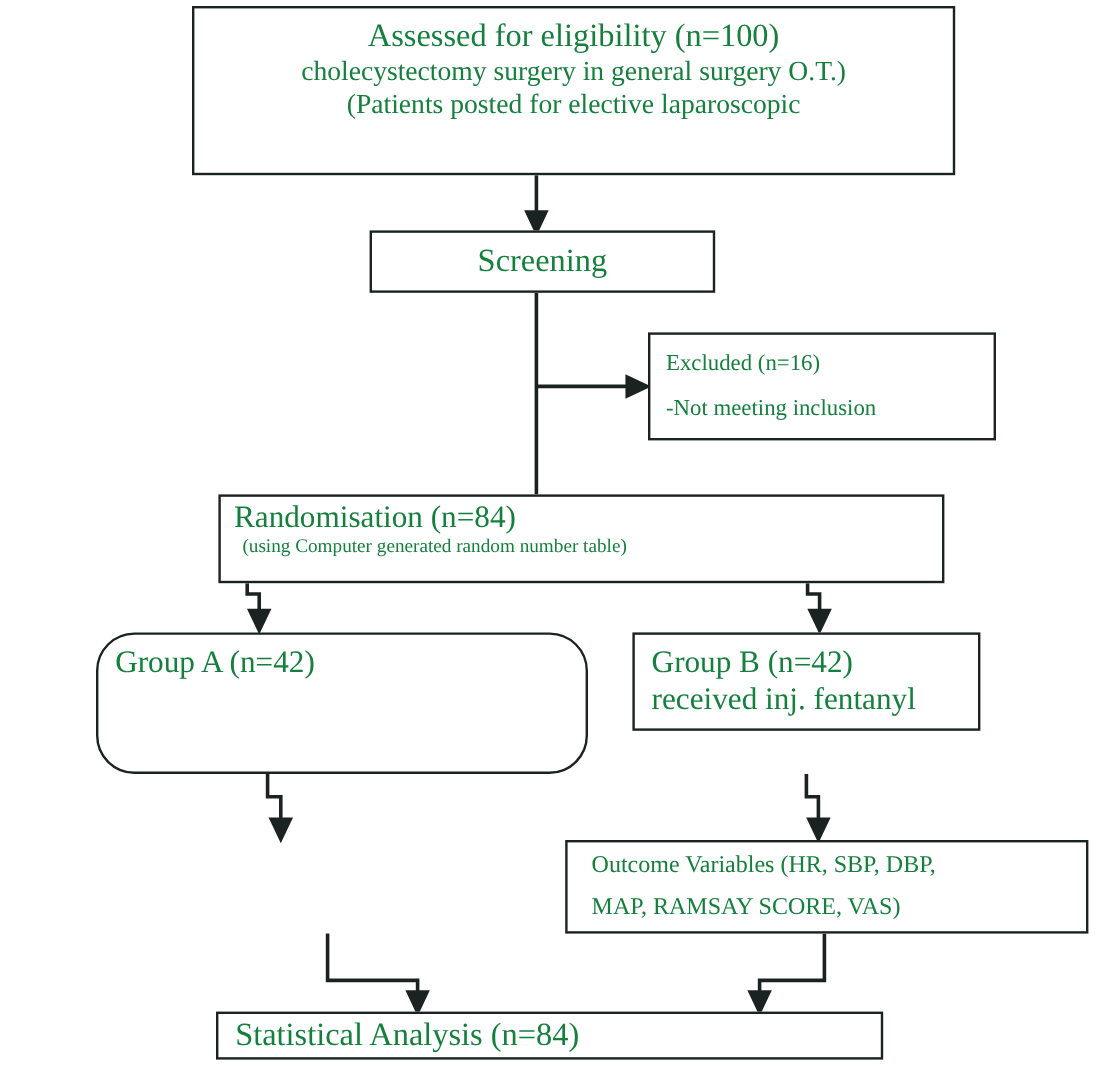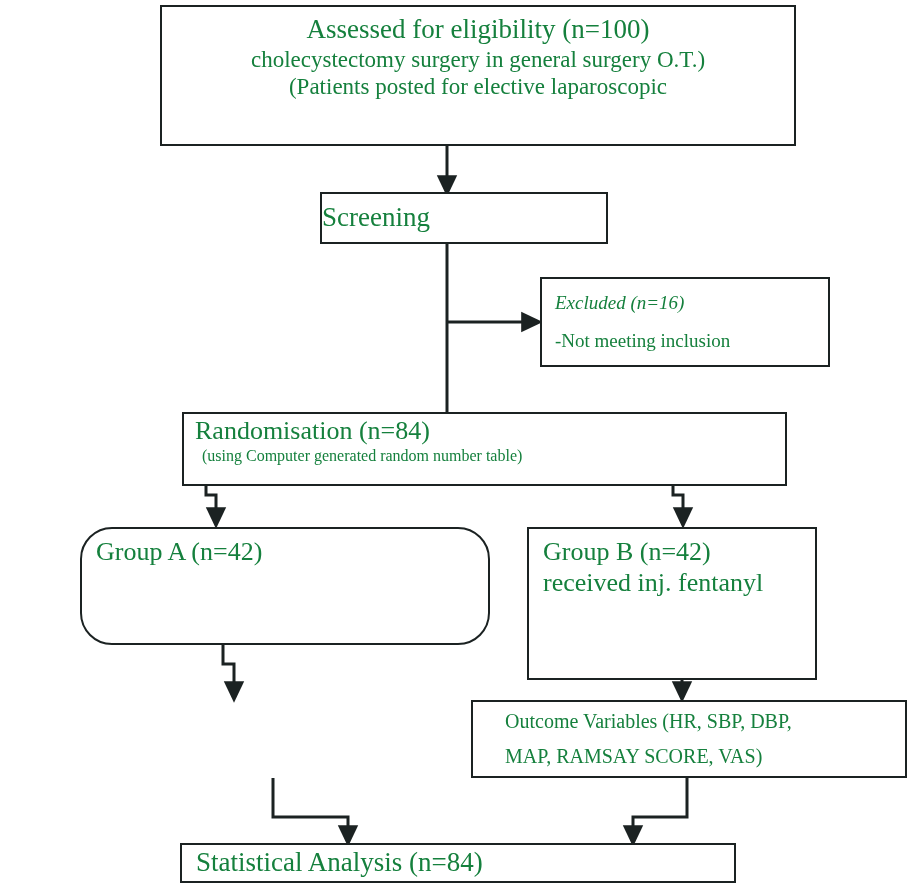--- a/index.html
+++ b/index.html
@@ -44,32 +44,33 @@
     left: 160px; top: 5px; width: 636px; height: 141px;
     align-items: center;
     justify-content: flex-start;
     padding-top: 7px;
   }
   #node-assessed .l1 { font-size: 27px; }
   #node-assessed .l2 { font-size: 23px; }
   #node-assessed .l3 { font-size: 23px; }
   
   #node-screening {
-    left: 320px; top: 192px; width: 288px; height: 52px;
+    left: 308px; top: 192px; width: 288px; height: 52px;
+    align-items: center;
     justify-content: center;
   }
   #node-screening .l1 { font-size: 27px; }
   
   #node-excluded {
     left: 540px; top: 277px; width: 290px; height: 90px;
     align-items: flex-start;
     justify-content: center;
     padding-left: 13px;
   }
-  #node-excluded .l1 { font-size: 19px; margin-bottom: 16px; font-style: italic; }
+  #node-excluded .l1 { font-size: 19px; margin-bottom: 16px; }
   #node-excluded .l2 { font-size: 19px; }
   
   #node-randomisation {
     left: 182px; top: 412px; width: 605px; height: 74px;
     align-items: flex-start;
     padding-left: 11px;
     padding-top: 2px;
   }
   #node-randomisation .l1 { font-size: 26px; }
   #node-randomisation .l2 { font-size: 16px; padding-left: 7px; font-family: Liberation Serif, serif; }
@@ -78,42 +79,42 @@
     left: 80px; top: 527px; width: 410px; height: 118px;
     align-items: flex-start;
     padding-left: 14px;
     padding-top: 8px;
     border-radius: 32px;
   }
   #node-group-a .l1 { font-size: 26px; }
   #node-group-a .l2 { font-size: 26px; }
   
   #node-group-b {
-    left: 527px; top: 527px; width: 290px; height: 153px;
+    left: 527px; top: 527px; width: 290px; height: 82px;
     align-items: flex-start;
     padding-left: 14px;
     padding-top: 8px;
   }
   #node-group-b .l1 { font-size: 26px; }
   #node-group-b .l2 { font-size: 26px; }
   
   #node-outcome-a {
     left: 8px; top: 700px; width: 422px; height: 78px;
     align-items: flex-start;
     justify-content: center;
     padding-left: 11px;
   }
   #node-outcome-a .l1 { font-size: 20px; margin-bottom: 11px; }
   #node-outcome-a .l2 { font-size: 20px; }
   
   #node-outcome-b {
     left: 471px; top: 700px; width: 436px; height: 78px;
     align-items: flex-start;
     justify-content: center;
-    padding-left: 32px;
+    padding-left: 20px;
   }
   #node-outcome-b .l1 { font-size: 20px; margin-bottom: 11px; }
   #node-outcome-b .l2 { font-size: 20px; }
   
   #node-statistical {
     left: 180px; top: 843px; width: 556px; height: 40px;
     align-items: flex-start;
     justify-content: center;
     padding-left: 14px;
   }

